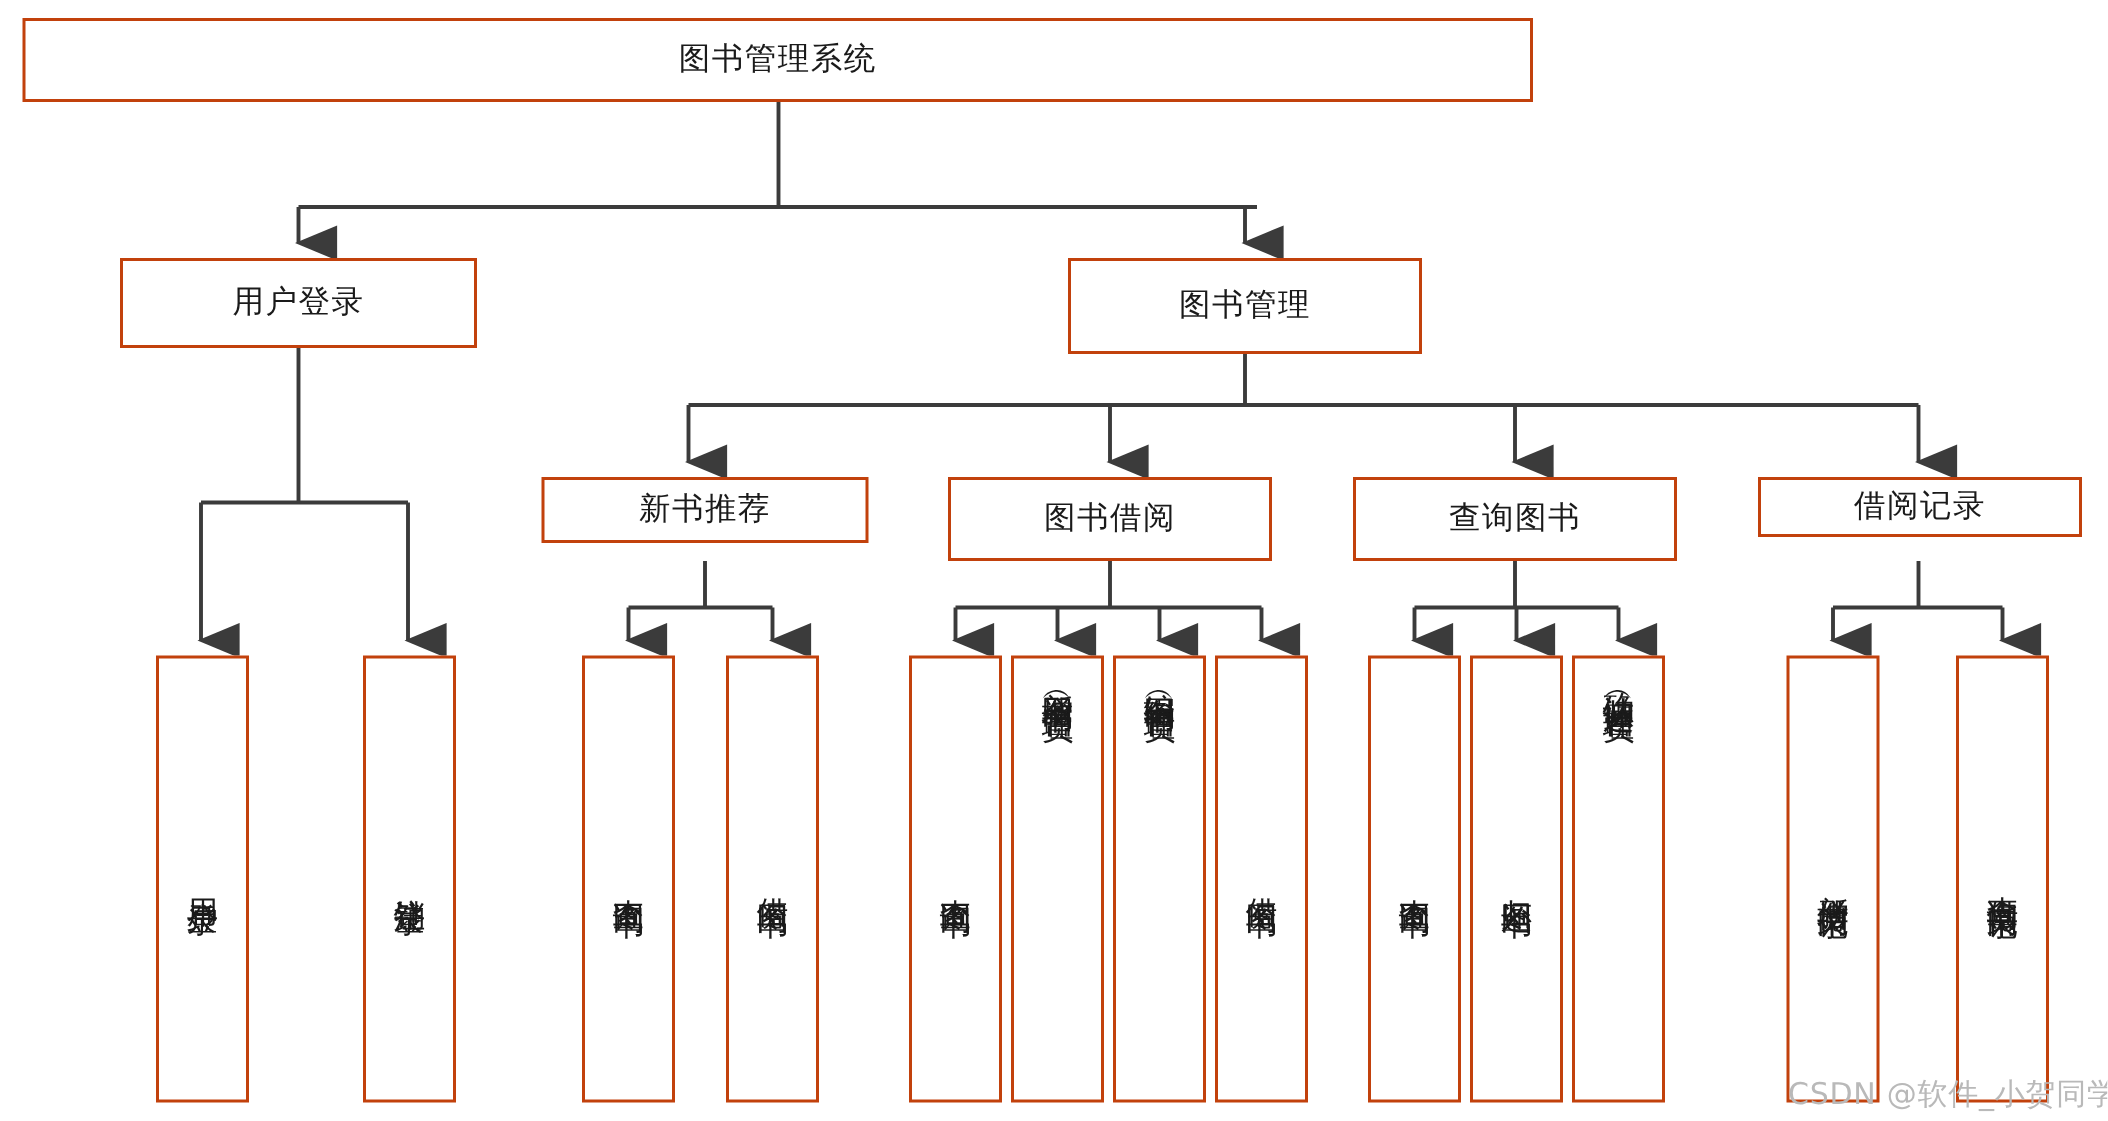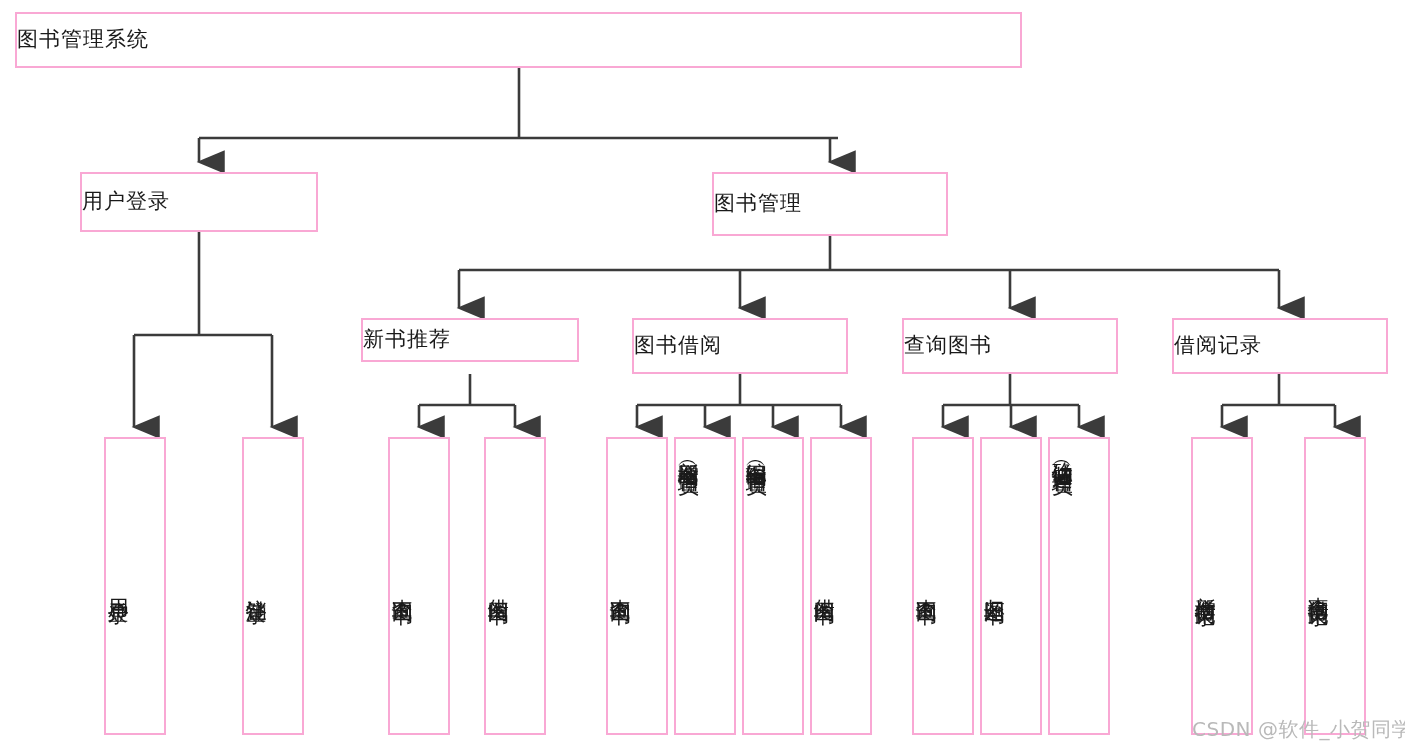--- a/index.html
+++ b/index.html
@@ -19,24 +19,25 @@
     position: absolute;
     left: 0;
     top: 0;
     width: 1405px;
     height: 747px;
     pointer-events: none;
   }
   .node {
     position: absolute;
     box-sizing: border-box;
-    border: 2px solid #f9a8d4;
+    border: 2px solid #c2410c;
     background: #ffffff;
     display: flex;
     align-items: center;
+    justify-content: center;
     color: #1a1a1a;
   }
   .node-h .label {
     font-size: 21px;
     line-height: 1.1;
     letter-spacing: 1px;
     white-space: nowrap;
   }
   .node-v {
     padding: 6px 0;
@@ -130,21 +131,21 @@
 
   <div class="node node-h" style="left:361px; top:318px; width:218px; height:44px;">
     <span class="label">新书推荐</span>
   </div>
   <div class="node node-h" style="left:632px; top:318px; width:216px; height:56px;">
     <span class="label">图书借阅</span>
   </div>
   <div class="node node-h" style="left:902px; top:318px; width:216px; height:56px;">
     <span class="label">查询图书</span>
   </div>
-  <div class="node node-h" style="left:1172px; top:318px; width:216px; height:56px;">
+  <div class="node node-h" style="left:1172px; top:318px; width:216px; height:40px;">
     <span class="label">借阅记录</span>
   </div>
 
   <div class="node node-v tall-center" style="left:104px; top:437px; width:62px; height:298px;">
     <span class="label">用户登录</span>
   </div>
   <div class="node node-v tall-center" style="left:242px; top:437px; width:62px; height:298px;">
     <span class="label">注销登录</span>
   </div>
   <div class="node node-v tall-center" style="left:388px; top:437px; width:62px; height:298px;">

